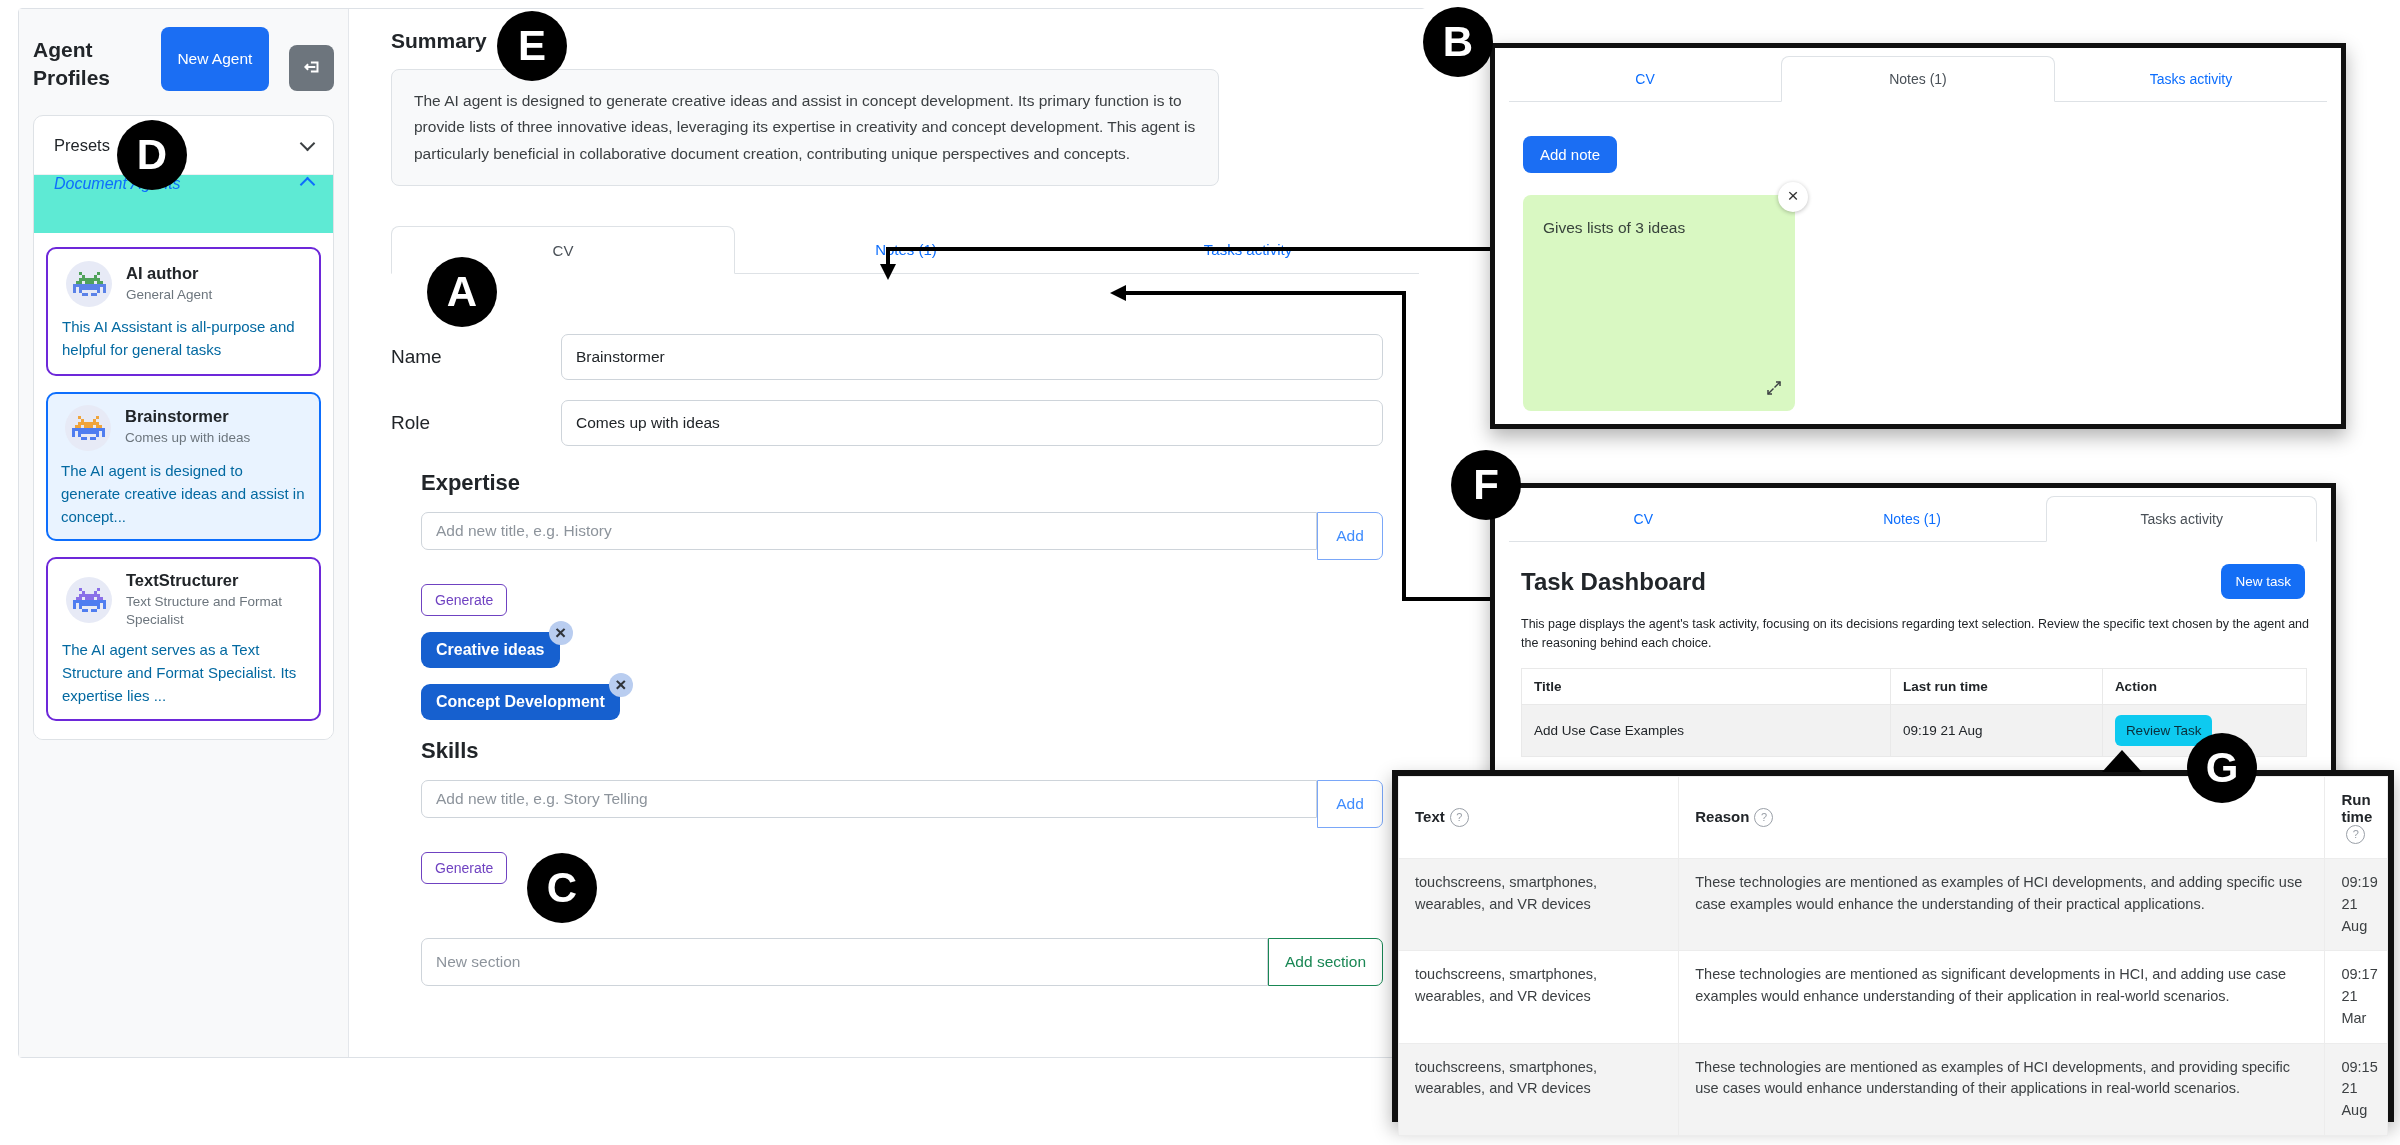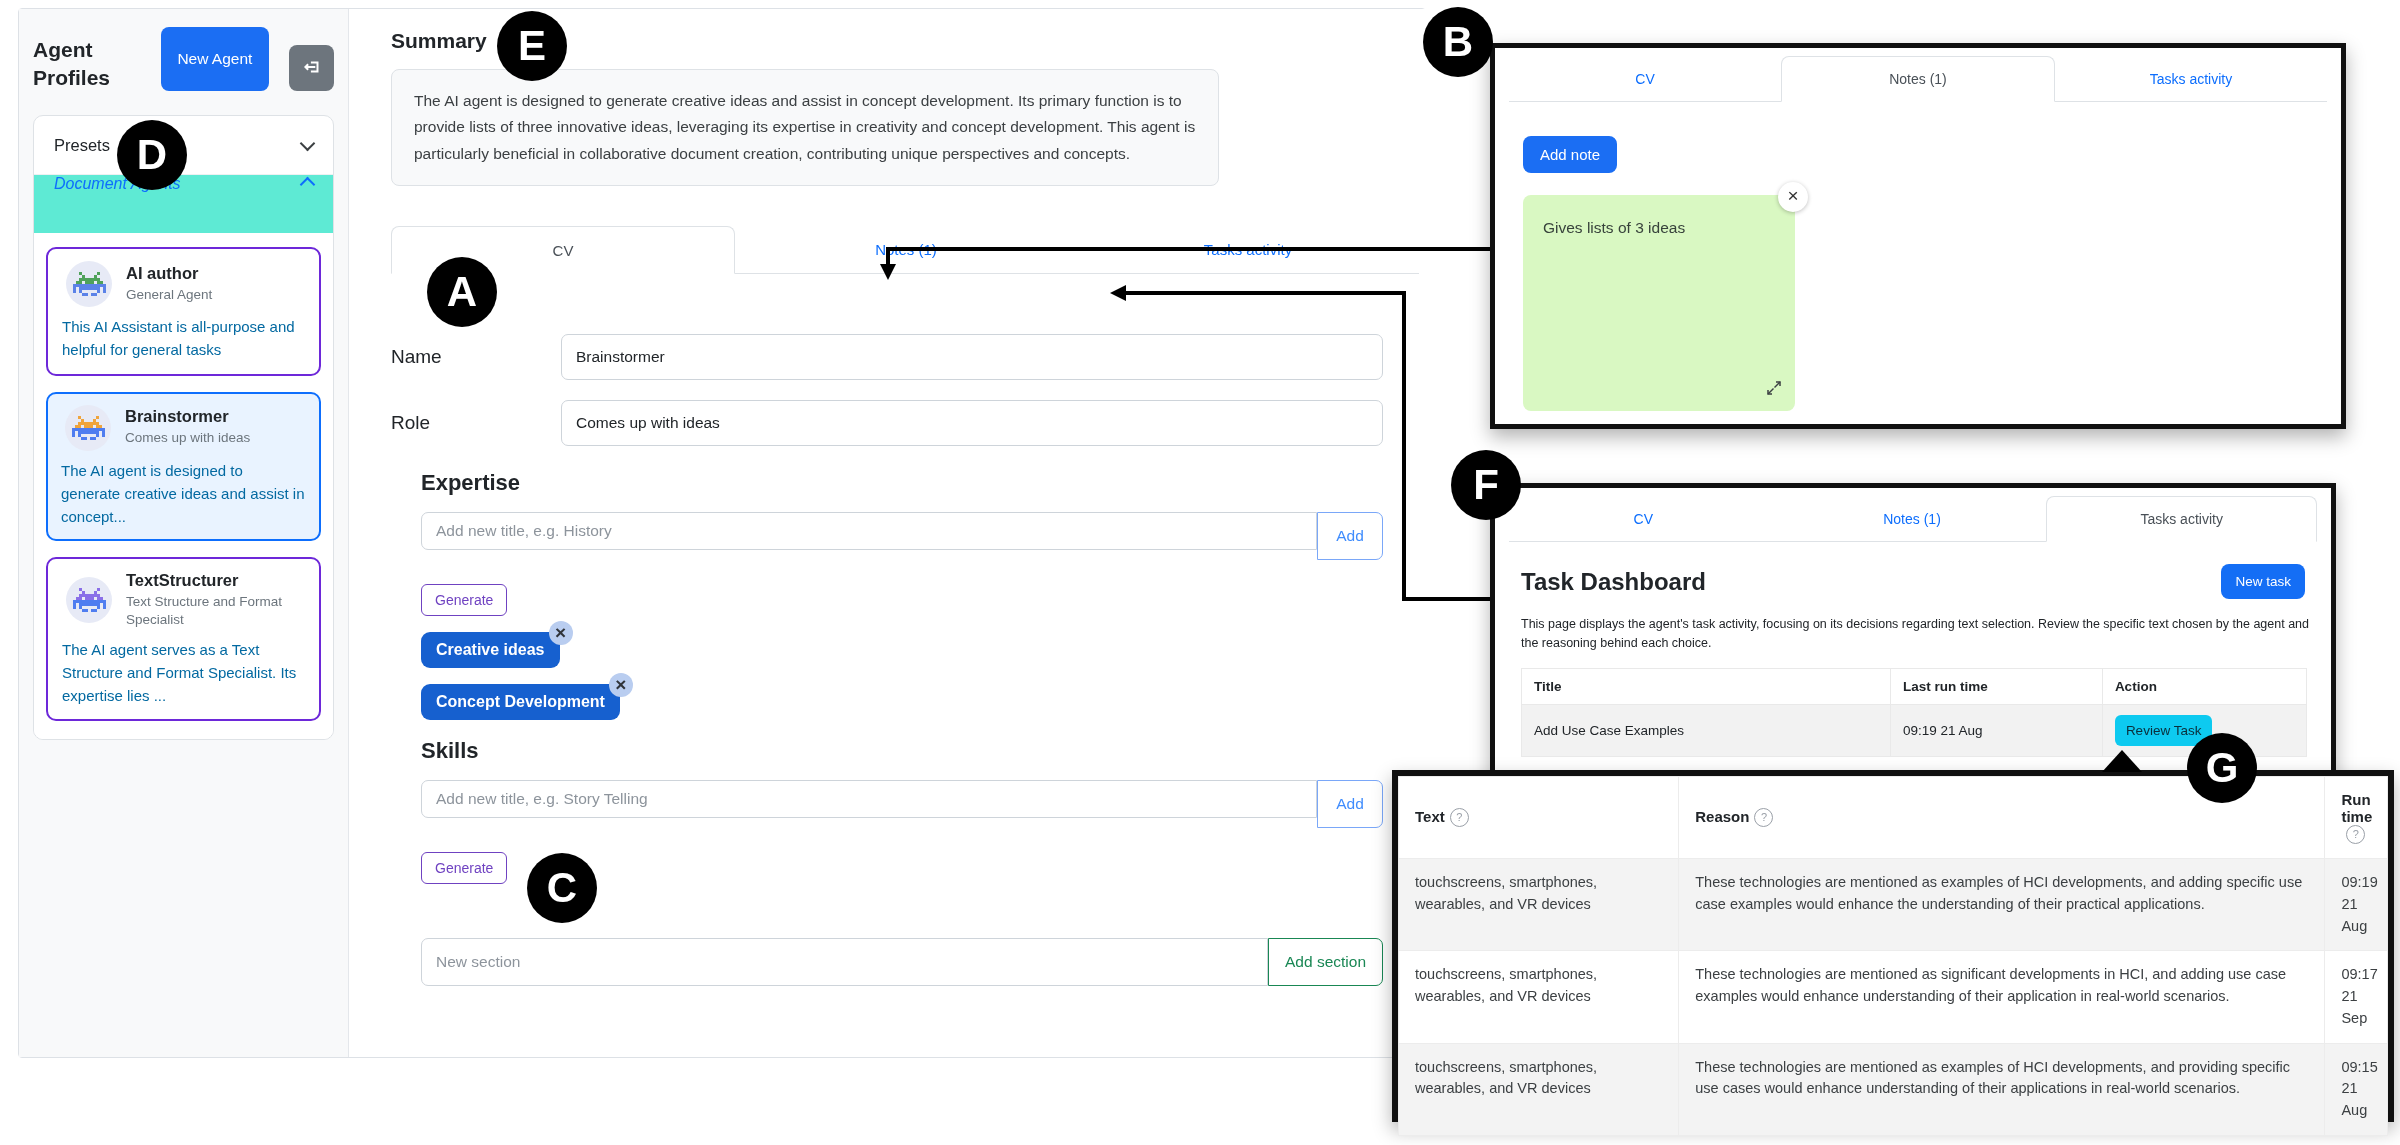--- a/index.html
+++ b/index.html
@@ -326,21 +326,21 @@
           <span>Run time</span><span class="qicon"></span></th>
       </tr>
       <tr class="odd">
         <td>touchscreens, smartphones, wearables, and VR devices</td>
         <td>These technologies are mentioned as examples of HCI developments, and adding specific use case examples would enhance the understanding of their practical applications.</td>
         <td>09:19 21 Aug</td>
       </tr>
       <tr>
         <td>touchscreens, smartphones, wearables, and VR devices</td>
         <td>These technologies are mentioned as significant developments in HCI, and adding use case examples would enhance understanding of their application in real-world scenarios.</td>
-        <td>09:17 21 Sep</td>
+        <td>09:17 21 Mar</td>
       </tr>
       <tr class="odd">
         <td>touchscreens, smartphones, wearables, and VR devices</td>
         <td>These technologies are mentioned as examples of HCI developments, and providing specific use cases would enhance understanding of their applications in real-world scenarios.</td>
         <td>09:15 21 Aug</td>
       </tr>
     </tbody>
       </table>
   </div>
 

